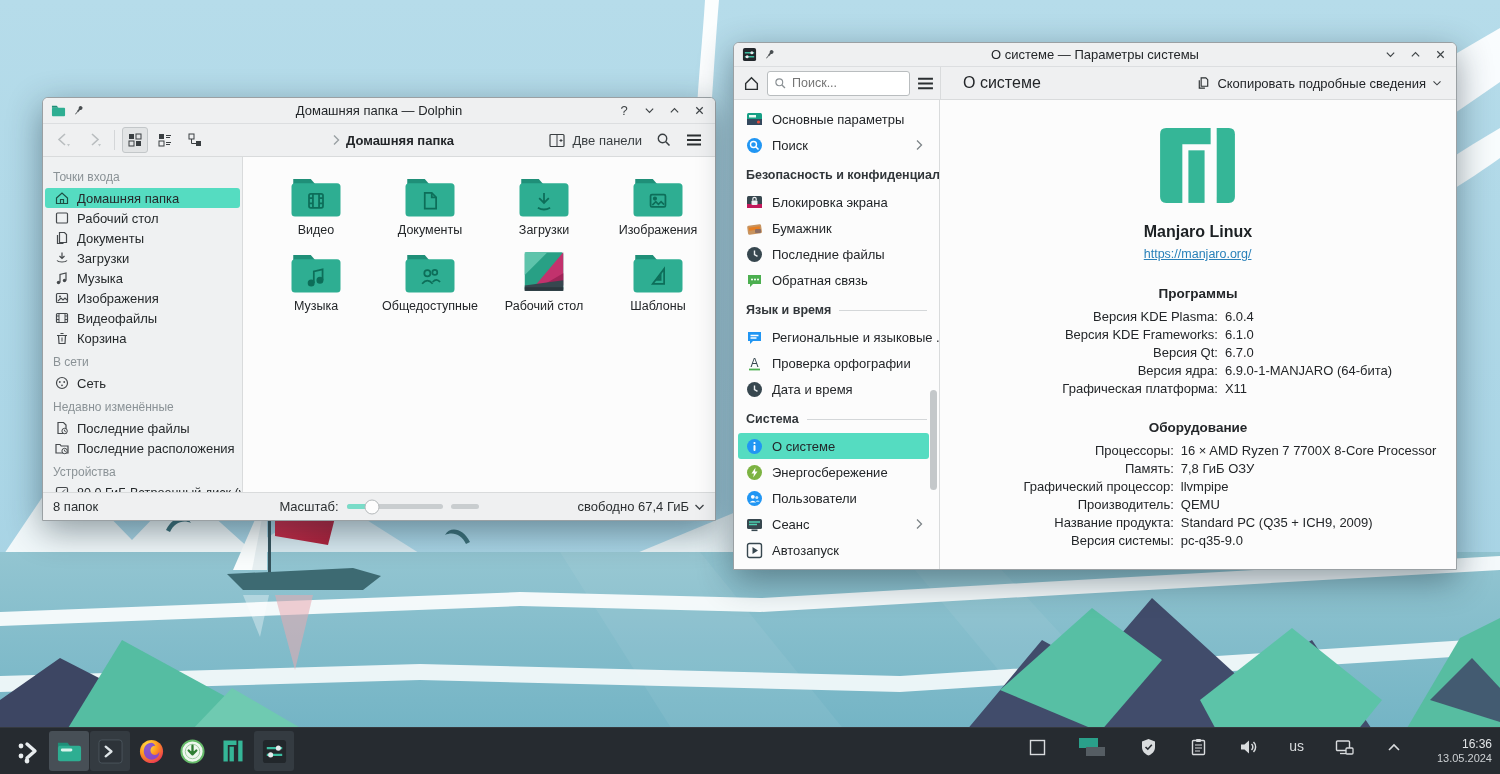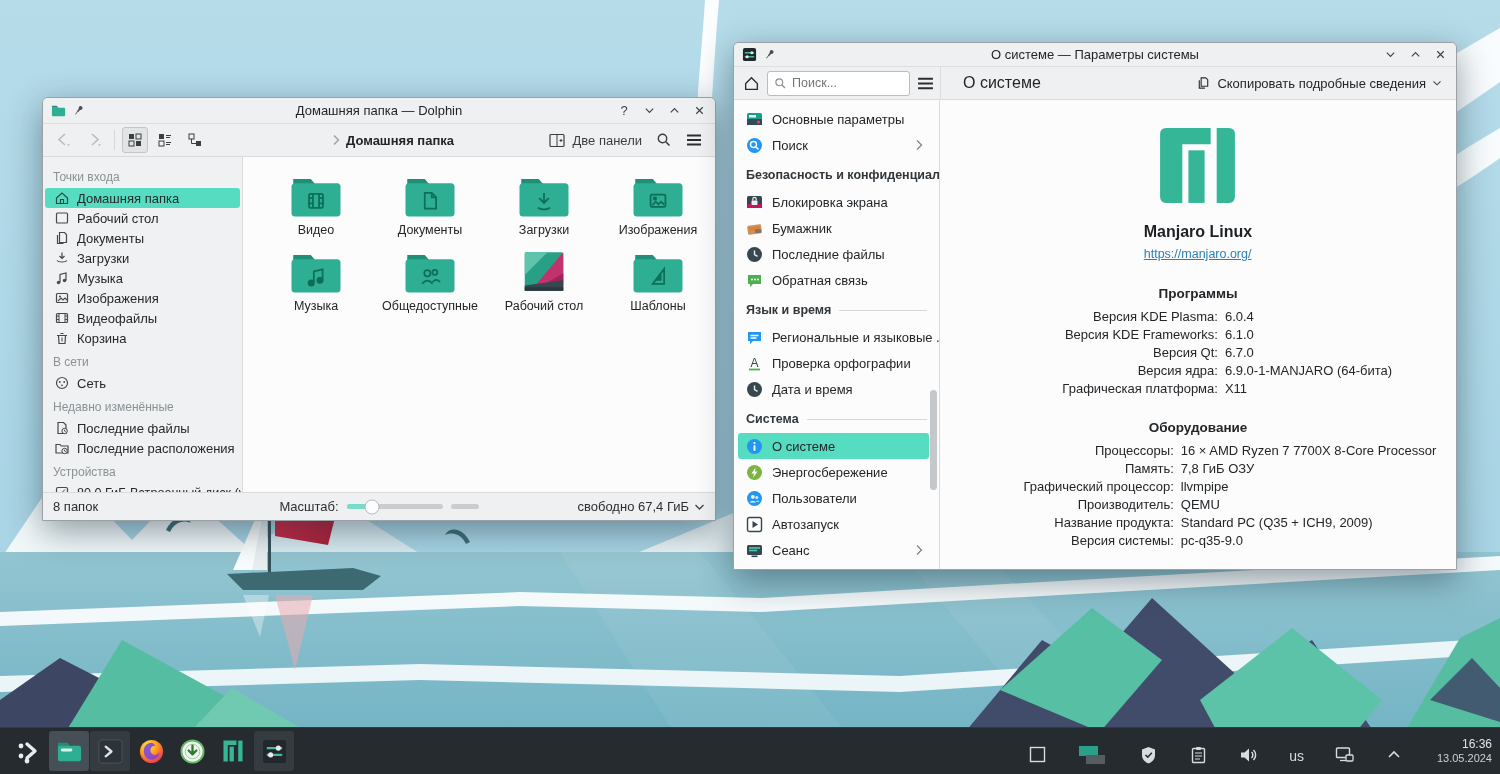--- a/index.html
+++ b/index.html
@@ -76,21 +76,21 @@
   .infogrid .val { text-align:left; white-space:nowrap; }
   .launchbtn { margin-top:24px; display:flex; align-items:center; gap:7px; font-size:13px; color:#232629;
                background:#fbfbfb; border:1px solid #bdc1c3; border-radius:3px; padding:5px 12px; }
 
   
   #taskbar { position:absolute; left:0; bottom:0; width:1500px; height:47px; background:#262b30;
              border-top:1px solid rgba(255,255,255,.07); display:flex; align-items:center; padding:0 8px; z-index:50; }
   .tile { width:40px; height:40px; display:flex; align-items:center; justify-content:center; border-radius:3px; margin-right:1px; }
   .tile.open { background:#343b41; }
   .tile.active { background:#474f56; }
-  .tray { margin-left:auto; display:flex; align-items:flex-end; gap:31px; color:#d9dcde; }
+  .tray { margin-left:auto; display:flex; align-items:flex-start; gap:31px; color:#d9dcde; }
   .tray .tico { width:19px; height:19px; display:flex; align-items:center; justify-content:center; }
   .kbd { font-size:14px; color:#d9dcde; }
   .clock { text-align:right; line-height:1.15; margin-left:2px; }
   .clock .t { font-size:12px; color:#e2e5e7; }
   .clock .d { font-size:11px; color:#cdd1d4; }
 
   svg { overflow:visible; }
 </style>
 </head>
 <body>
@@ -645,35 +645,35 @@
               <circle cx="8.5" cy="8.5" r="7.5" fill="#2196f3"></circle>
               <circle cx="6.8" cy="6.8" r="1.9" fill="#fff"></circle>
               <circle cx="10.8" cy="7.4" r="1.5" fill="#cfe8fb"></circle>
               <path d="M3.5,12.5 q3.3,-3.6 6.6,0" fill="#fff"></path>
               <path d="M9.6,11.8 q2.2,-2.4 4,0" fill="#cfe8fb"></path>
             </svg>
           <span>Пользователи</span>
         </div>
         <div class="sitem">
           <svg class="sic" viewBox="0 0 17 17">
-              <rect x="1.5" y="1.5" width="14" height="14" rx="2" fill="none" stroke="#37474f" stroke-width="1.4"></rect>
-              <polygon points="6.5,5 12,8.5 6.5,12" fill="#37474f"></polygon>
-            </svg>
-          <span>Автозапуск</span>
-        </div>
-        <div class="sitem">
-          <svg class="sic" viewBox="0 0 17 17">
               <rect x="1" y="3" width="15" height="10" rx="1.5" fill="#37474f"></rect>
               <path d="M3,6h11 M3,8.5h8" stroke="#4dd0b1" stroke-width="1.4"></path>
               <rect x="5.5" y="13.5" width="6" height="1.6" fill="#37474f"></rect>
             </svg>
           <span>Сеанс</span>
           <svg class="chev" width="8" height="12" viewBox="0 0 8 12">
               <path d="M2,1.5 6.5,6 2,10.5" fill="none" stroke="#7d8488" stroke-width="1.3"></path>
             </svg>
+        </div>
+        <div class="sitem">
+          <svg class="sic" viewBox="0 0 17 17">
+              <rect x="1.5" y="1.5" width="14" height="14" rx="2" fill="none" stroke="#37474f" stroke-width="1.4"></rect>
+              <polygon points="6.5,5 12,8.5 6.5,12" fill="#37474f"></polygon>
+            </svg>
+          <span>Автозапуск</span>
         </div>
         <span class="sscroll"></span>
       </div>
 
       <div class="scontent">
         <div class="distro">
           <svg class="distro-logo" viewBox="0 0 90 90">
             <path d="M14,8 H58 V24 H30 V82 H14 Q8,82 8,76 V14 Q8,8 14,8 Z" fill="#35b697"></path>
             <rect x="36" y="30" width="16" height="52" fill="#35b697"></rect>
             <path d="M64,8 H76 Q82,8 82,14 V76 Q82,82 76,82 H64 Z" fill="#35b697"></path>

